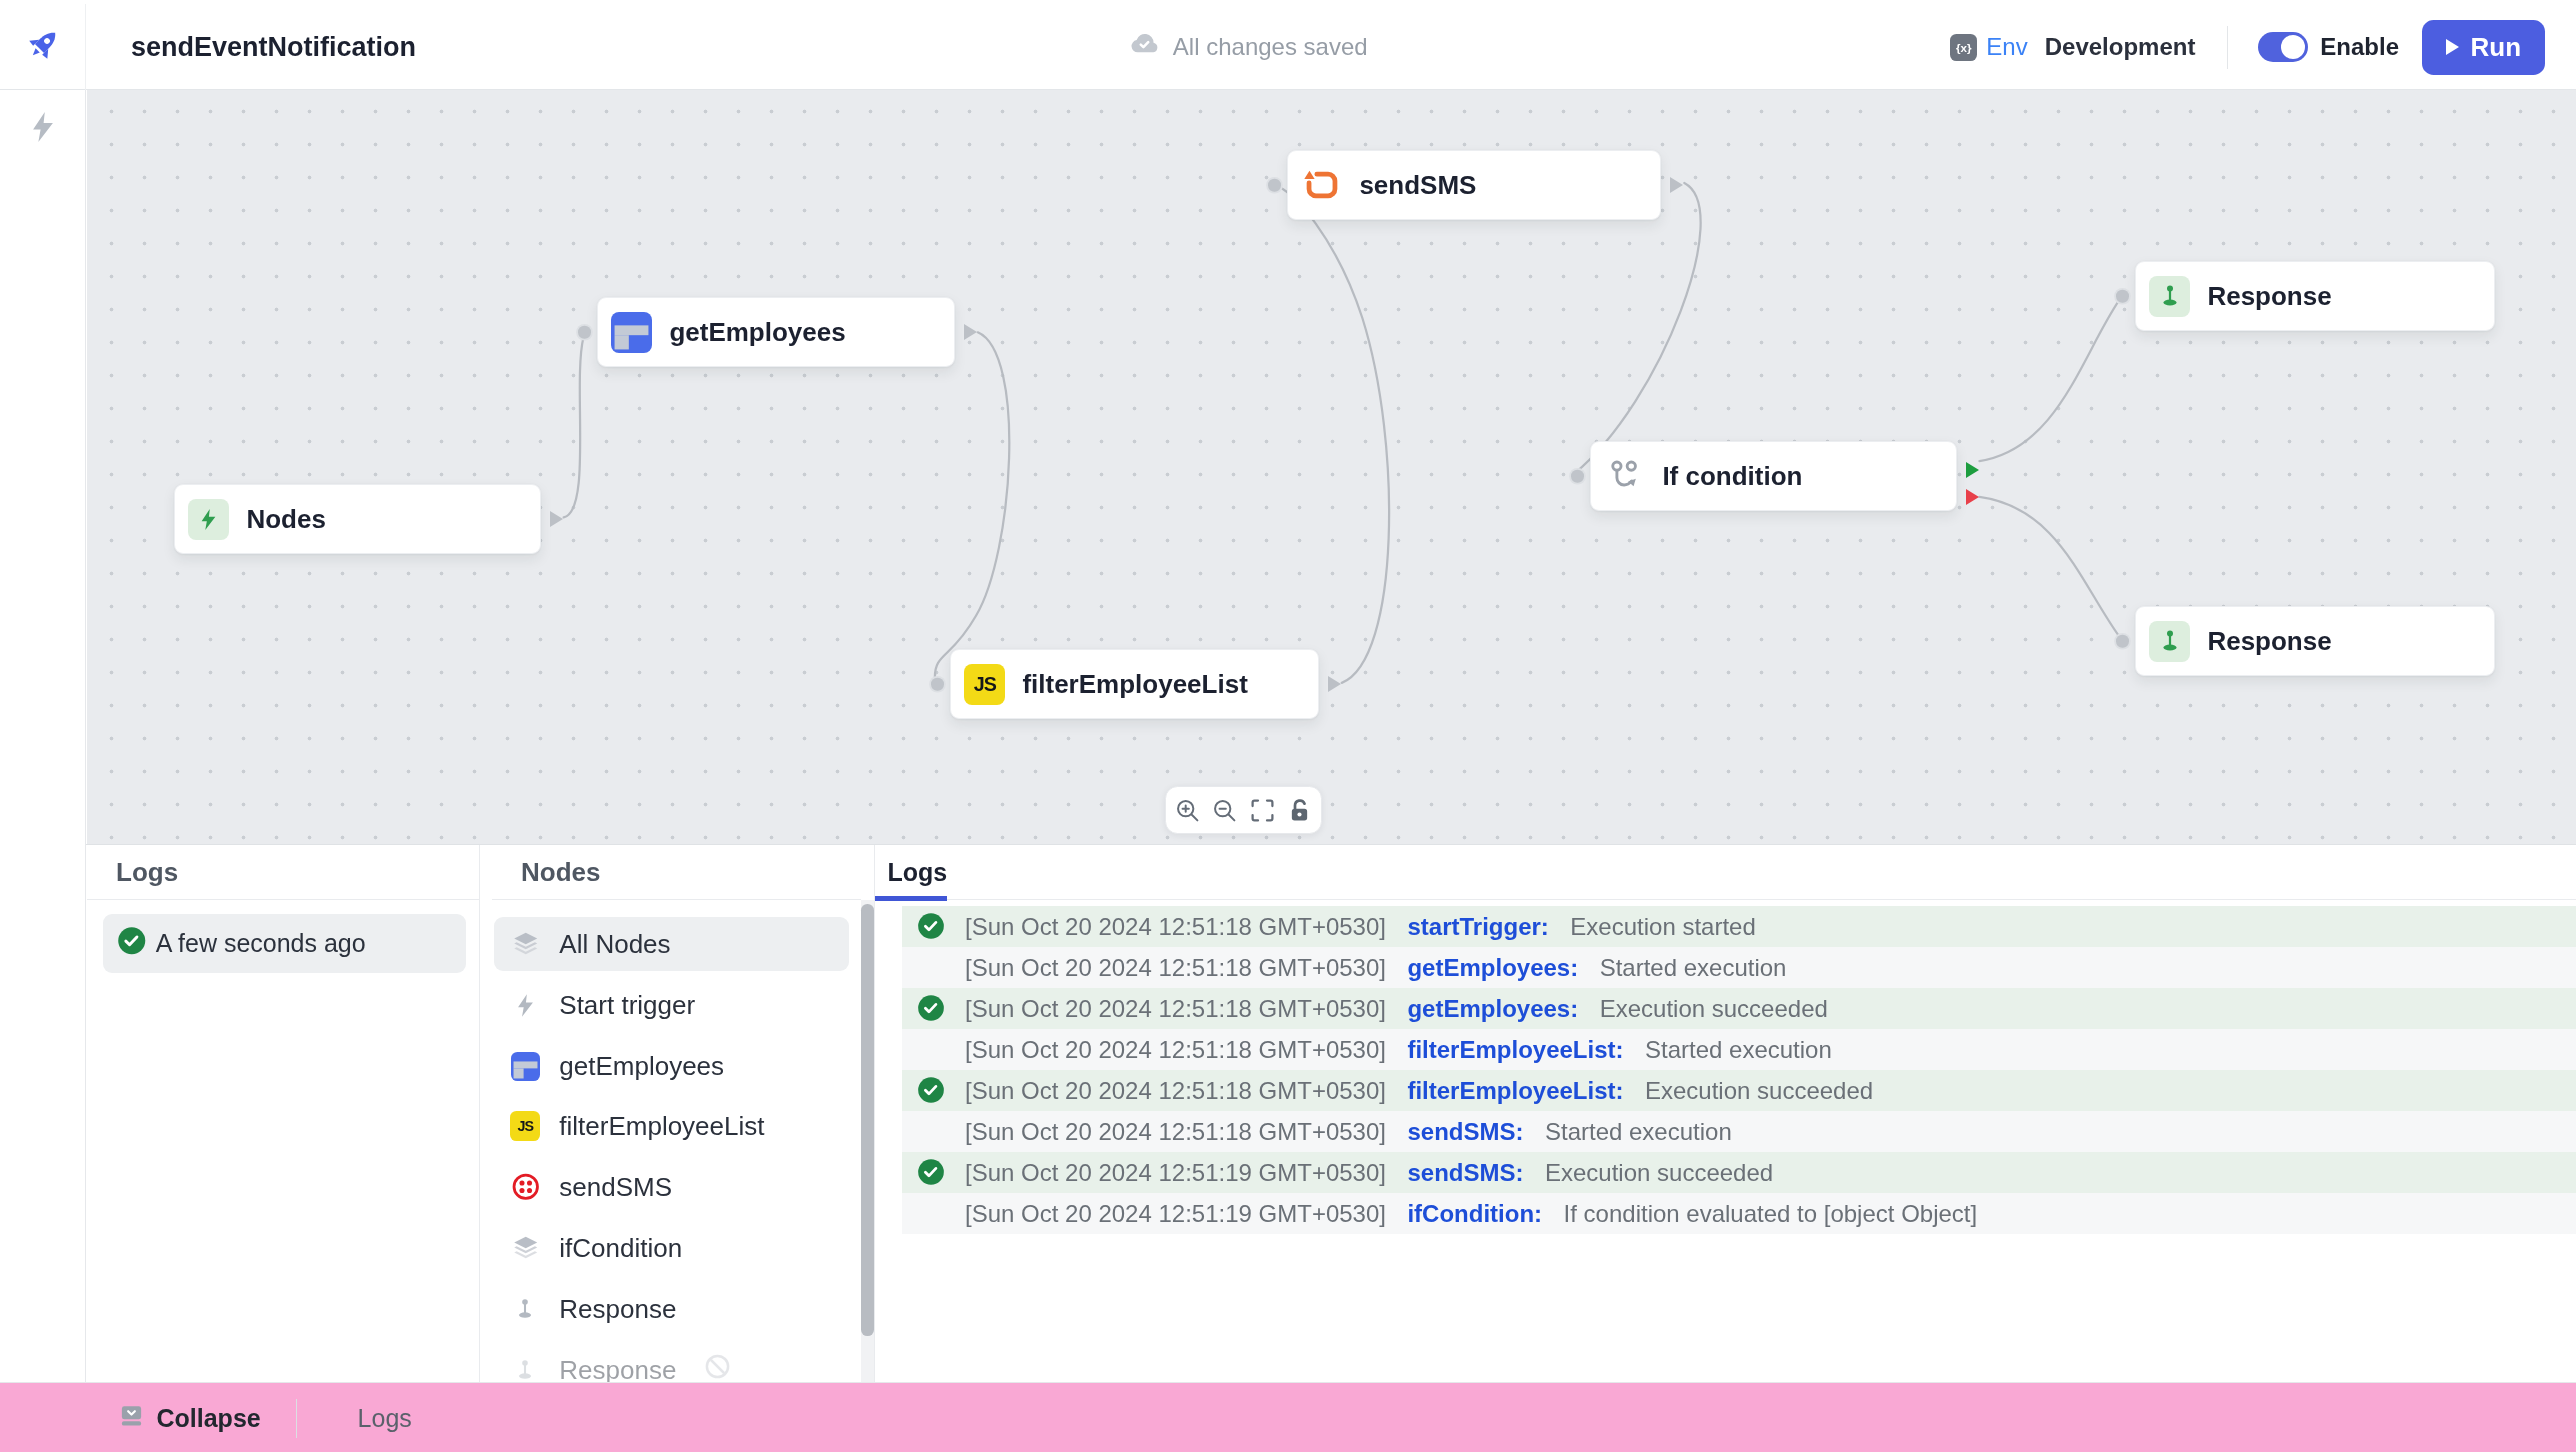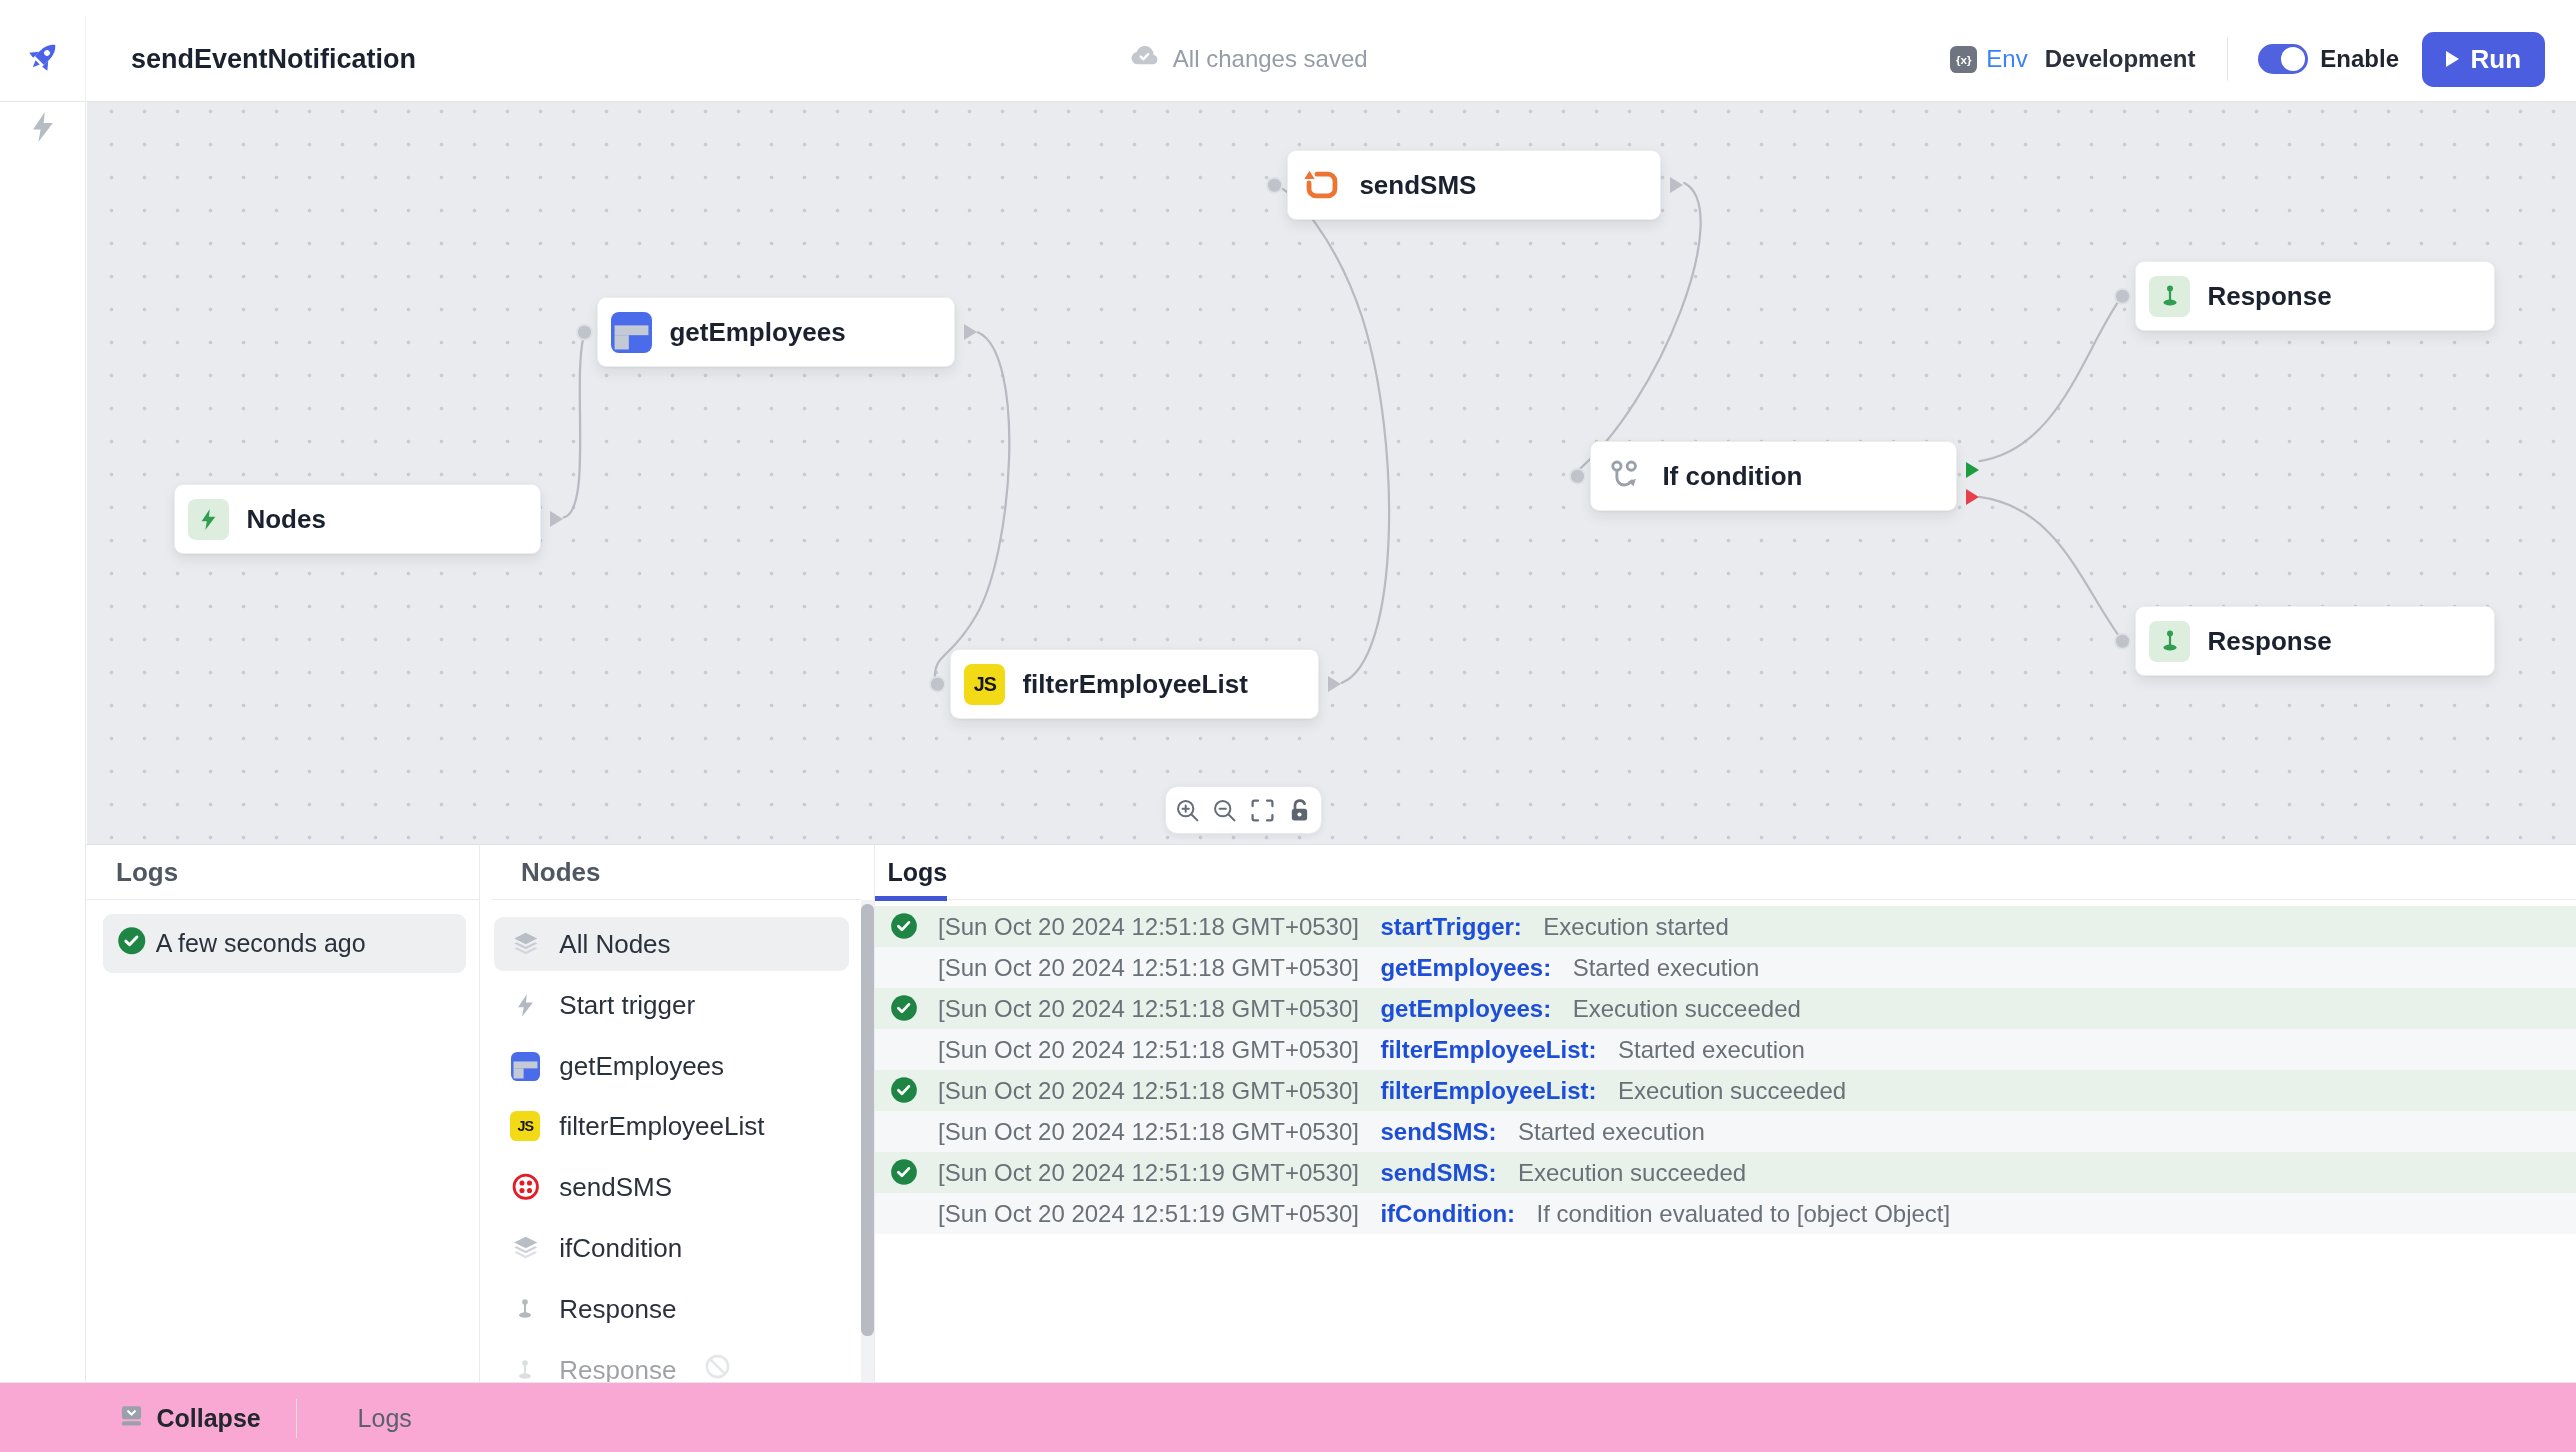--- a/index.html
+++ b/index.html
@@ -1,20 +1,20 @@
 <!DOCTYPE html>
 <html style="font-size:14.3px"><head>
 <meta charset="utf-8">
 <style>
   * { margin:0; padding:0; box-sizing:border-box; }
   html,body { width:2576px; height:1453px; overflow:hidden; background:#fff;
     font-family:"Liberation Sans", sans-serif; color:#1c2130; position:relative; }
 
   
-  .topbar { position:absolute; left:0; top:16px; width:2576px; height:86px; background:#fff;
+  .topbar { position:absolute; left:0; top:4px; width:2576px; height:86px; background:#fff;
     border-bottom:0.9px solid #e3e6e9; z-index:6; }
   .logo-box { position:absolute; left:0; top:0; width:86px; height:86px;
     border-right:0.9px solid #eef0f2; display:flex; align-items:center; justify-content:center; }
   .page-title { position:absolute; left:131px; top:0; height:86px; display:flex; align-items:center;
     font-size:27px; font-weight:700; color:#1c2130; }
   .saved { position:absolute; left:calc(50% - 40px); transform:translateX(-50%); top:0; height:86px;
     display:flex; align-items:center; gap:12.5px; color:#969da6; font-size:24px; }
   .top-right { position:absolute; right:31px; top:0; height:86px; display:flex; align-items:center; }
   .env-icon { width:27px; height:27px; border-radius:6.3px; background:#6e7580; color:#fff;
     font-size:11.6px; font-weight:700; display:flex; align-items:center; justify-content:center; }
@@ -83,21 +83,21 @@
   .node-item .mini { flex:none; display:flex; align-items:center; justify-content:center; width:30px; height:30px; }
   .slash-ic { margin-left:9px; }
   .panel-scrollbar { position:absolute; left:861px; top:55px; width:12.5px; height:482px; background:#f1f2f4; }
   .panel-scroll-thumb { position:absolute; left:0; top:3.6px; width:12.5px; height:432px; background:#b8bcc2; border-radius:6.3px; }
 
   .logpanel { position:absolute; left:874px; top:0; right:0; height:100%; border-left:0.9px solid #e9ebee; }
   .tabrow { position:relative; height:55px; border-bottom:0.9px solid #e9ebee; }
   .logtab { position:absolute; left:12.5px; top:0; height:55px; display:flex; align-items:center;
     font-size:25px; font-weight:700; color:#1c2130; cursor:pointer; }
   .tab-underline { position:absolute; left:0; bottom:-1.8px; width:72px; height:4.5px; background:#4056d6; }
-  .logrows { position:absolute; left:0; top:61px; right:0; }
+  .logrows { position:absolute; left:0; top:61px; right:0;padding-left:27px; }
   .logrow { height:41px; display:flex; align-items:center; font-size:24px; color:#6a7077;
     position:relative; padding-left:63px; white-space:nowrap; }
   .logrow.success { background:#e8f1ea; }
   .logrow.plain { background:#f6f7f8; }
   .logrow .chk { position:absolute; left:15px; top:6.3px; }
   .logrow .lname { color:#1d4ed8; font-weight:700; margin-left:21.5px; }
   .logrow .lmsg { margin-left:21.5px; }
 
   
   .footer { position:absolute; left:0; top:1382px; width:2576px; height:71px; background:#f9a8d4;

